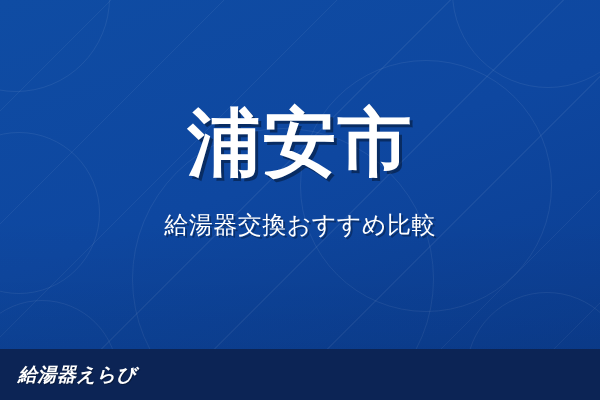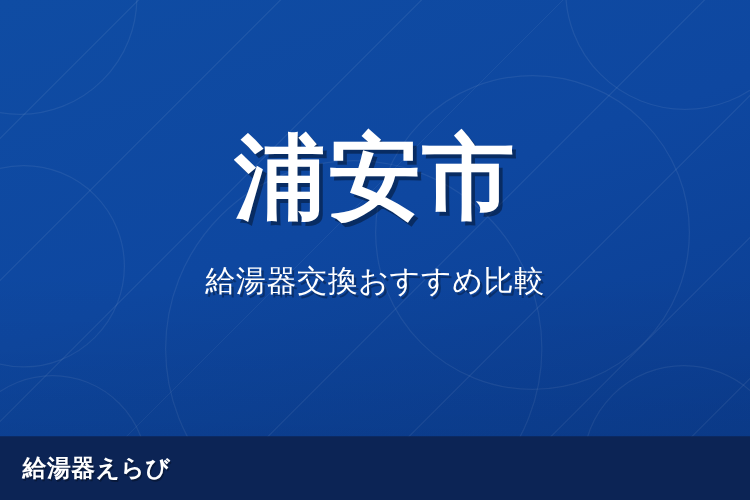--- a/index.html
+++ b/index.html
@@ -104,20 +104,21 @@
     position: absolute;
     left: 0;
     right: 0;
     bottom: 0;
     height: 51px;
     background: #0c2455;
     display: flex;
     align-items: center;
     padding-left: 18px;
     box-sizing: border-box;
+    font-style: italic;
   }
 
   .brand-name {
     color: #ffffff;
     font-size: 19px;
     font-weight: bold;
     letter-spacing: 0.5px;
     text-shadow: 1px 1px 0 rgba(0, 0, 0, 0.30);
     white-space: nowrap;
   }

